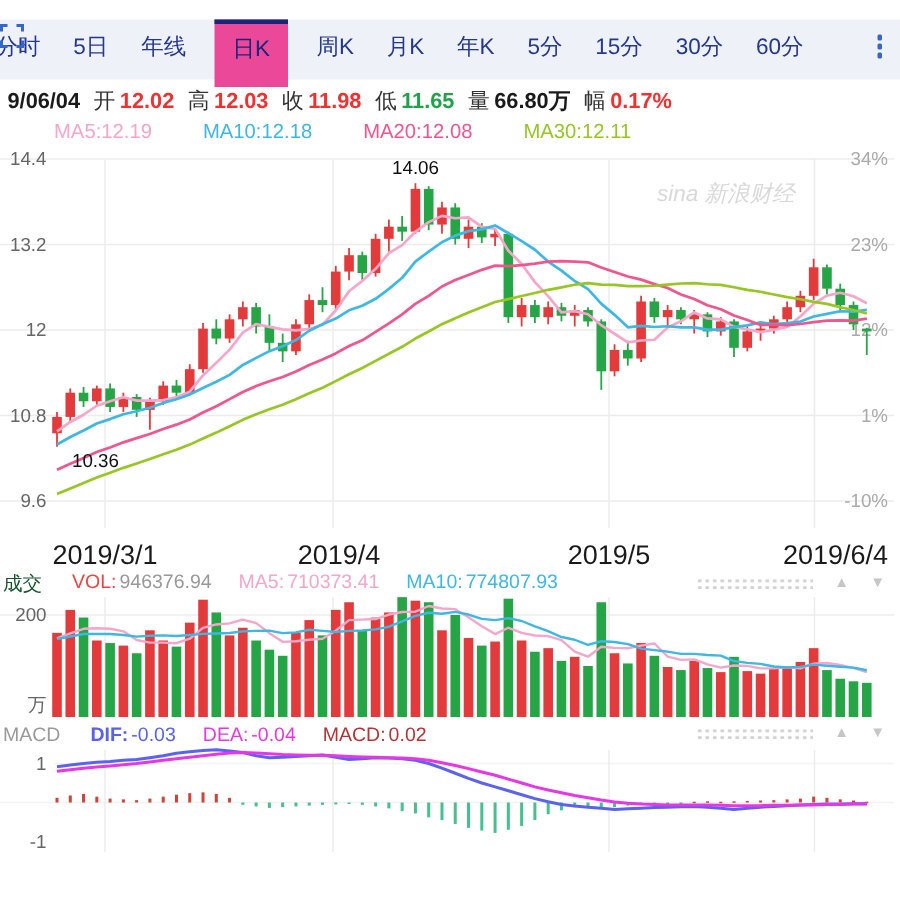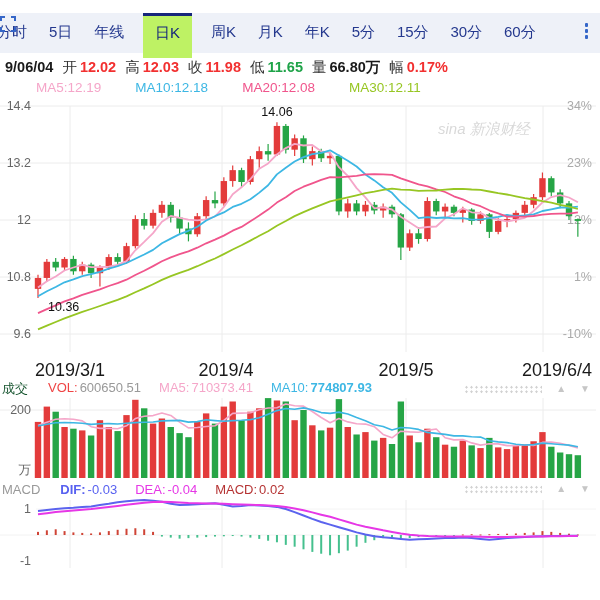--- a/index.html
+++ b/index.html
@@ -4,21 +4,21 @@
 <style>
   html,body{margin:0;padding:0;}
   body{width:600px;height:600px;position:relative;background:#fff;
        font-family:"Liberation Sans",sans-serif;overflow:hidden;}
   
   .tabbar{position:absolute;top:13px;left:0;width:600px;height:40px;
           background:#eef1f8;display:flex;align-items:flex-start;
           justify-content:space-between;padding:0 6px 0 0;box-sizing:border-box;}
   .tab{flex:0 0 auto;font-size:15px;color:#24388e;padding:10px 3px;cursor:pointer;
        white-space:nowrap;line-height:18px;}
-  .tab.active{background:#bef264;border-top:3px solid #16267b;color:#16267b;
+  .tab.active{background:#ec4899;border-top:3px solid #16267b;color:#16267b;
               padding:8px 12px 16px 12px;margin-bottom:-9px;z-index:2;}
   .tab.first{margin-left:-6px;}
   .iconbtn{flex:0 0 auto;padding:11px 4px;cursor:pointer;display:flex;align-items:center;}
   .kebab{display:flex;flex-direction:column;gap:2.5px;padding:10px 6px;}
   .kebab i{width:3.5px;height:3.5px;background:#3566c8;border-radius:1px;}
   
   .quote{position:absolute;top:58px;left:2px;width:596px;height:20px;
          font-size:14.5px;color:#333;white-space:nowrap;}
   .quote .item{margin-right:9px;text-align:center;}
   .quote .lab{color:#333;}
@@ -240,23 +240,23 @@
 <div class="dates" id="dates">
     <span style="left: 70px;">2019/3/1</span>
     <span style="left: 226px;">2019/4</span>
     <span style="left: 406px;">2019/5</span>
     <span class="end">2019/6/4</span>
   </div>
 
 <div class="panel-head" id="vol-head">
   <span id="vol-items" style="display:flex;">
       <span class="item"><span class="lab" style="color: #14532d;">成交</span></span>
-      <span class="item"><span class="lab" style="color: #ef4444;">VOL:</span><span class="val" style="color: rgb(153, 153, 153); font-weight: normal;">600650.51</span></span>
+      <span class="item"><span class="lab" style="color: #ef4444;">VOL:</span><span class="val" style="color: rgb(153, 153, 153); font-weight: normal;">946376.94</span></span>
       <span class="item"><span class="lab" style="color: rgb(245, 166, 201);">MA5:</span><span class="val" style="color: rgb(245, 166, 201); font-weight: normal;">710373.41</span></span>
-      <span class="item"><span class="lab" style="color: rgb(61, 183, 228);">MA10:</span><span class="val" style="color: rgb(61, 183, 228); font-weight: bold;">774807.93</span></span>
+      <span class="item"><span class="lab" style="color: rgb(61, 183, 228);">MA10:</span><span class="val" style="color: rgb(61, 183, 228); font-weight: normal;">774807.93</span></span>
     </span>
   <span class="handle">
     <span class="dots"></span>
     <span class="arrow">▲</span>
     <span class="arrow">▼</span>
   </span>
 </div>
 <svg id="vol-svg" width="600" height="82">
     <line x1="0" y1="12" x2="596" y2="12" stroke="#ececec"></line>
     <line x1="70" y1="0" x2="70" y2="80" stroke="#ececec"></line>

